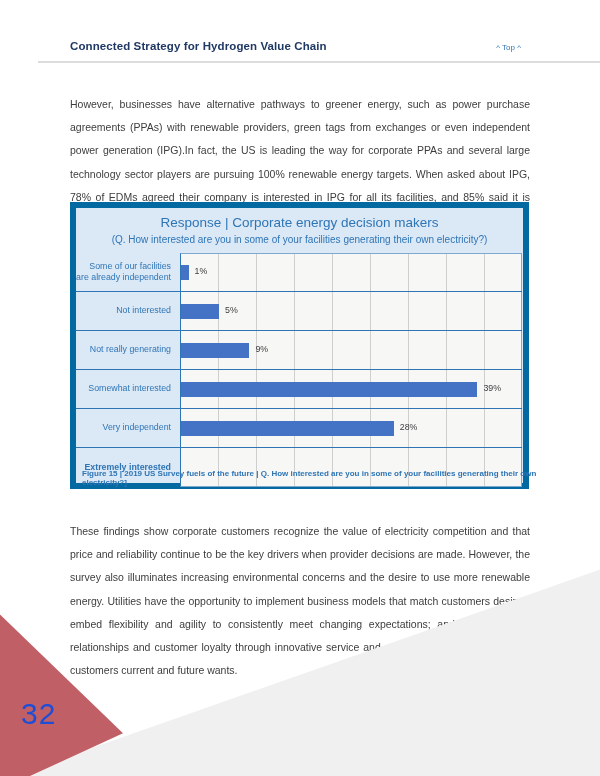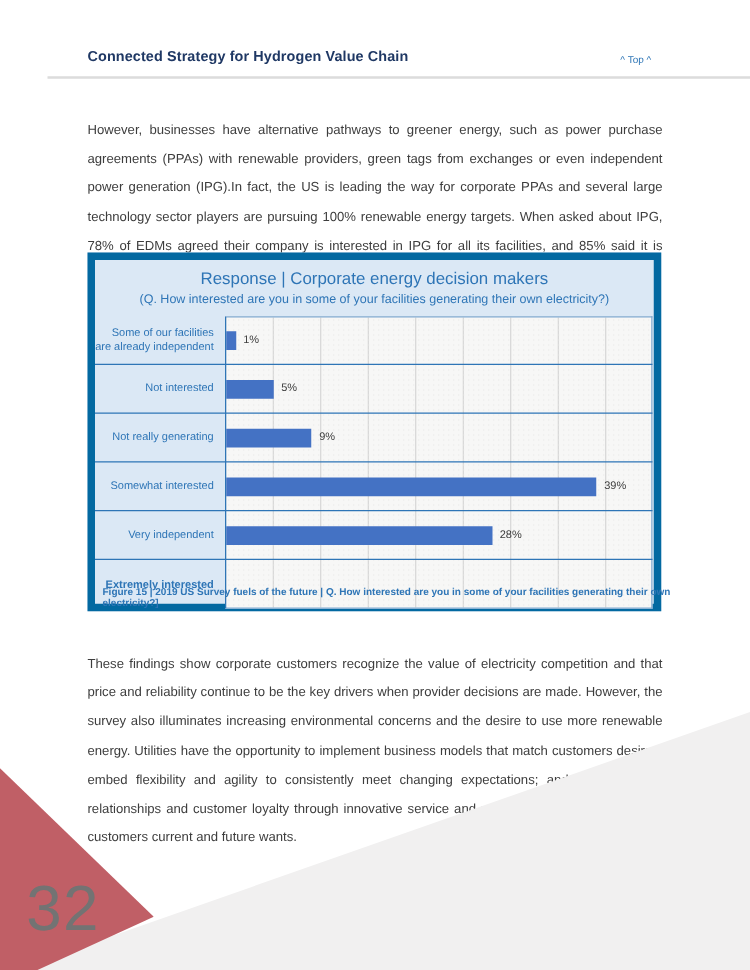--- a/index.html
+++ b/index.html
@@ -150,23 +150,23 @@
   .red-triangle {
     position: absolute;
     left: 0; top: 0;
     width: 600px; height: 776px;
     background: #c05f66;
     clip-path: polygon(0% 79.2%, 20.5% 94.5%, 5% 100%, 0% 100%);
   }
   .page-number {
     position: absolute;
     left: 21px; top: 697px;
-    font-size: 51px;
+    font-size: 30px;
     font-weight: 300;
-    color: #737373;
+    color: #1d4ed8;
     letter-spacing: 1px;
   }
 </style>
 </head>
 <body>
 
 <div id="page">
 
   <div class="header-title">Connected Strategy for Hydrogen Value Chain</div>
   <a class="top-link">^ Top ^</a>

